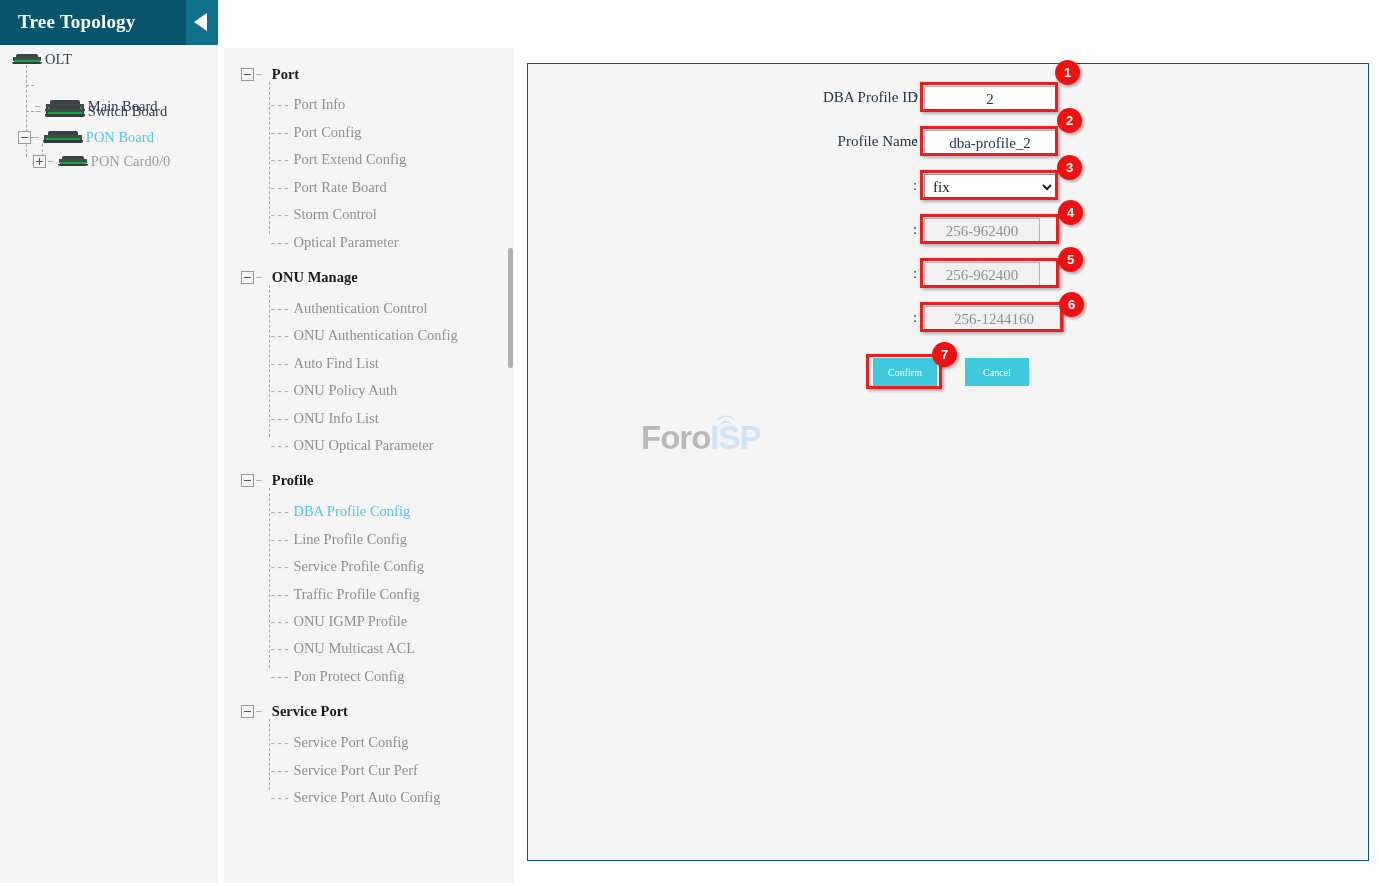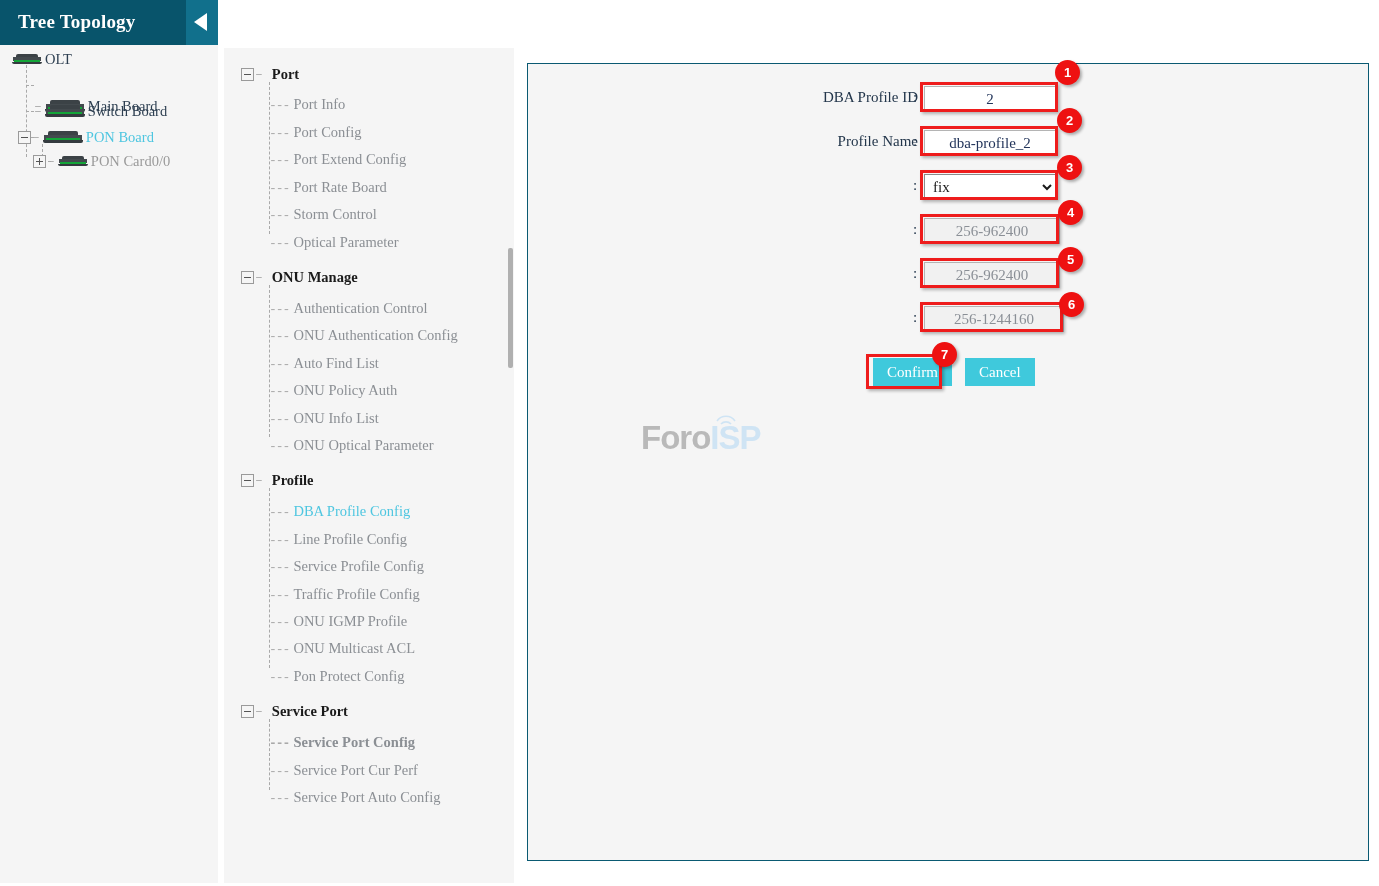--- a/index.html
+++ b/index.html
@@ -165,37 +165,37 @@
   }
   .fctl { position: absolute; left: 396px; top: 0; }
 
   .inp {
     width: 132px; height: 26px;
     border: 1px solid #b4b4b4; background: #ffffff;
     font-family: "Liberation Serif", serif; font-size: 15px;
     color: #22345a; text-align: center; padding: 0 4px;
     outline: none;
   }
-  .inp.wide { width: 136px; }
+  .inp.wide { width: 116px; }
   .inp.ro {
     background: #f1f1f1; color: #8a8f96;
   }
   .inp.ro::placeholder { color: #8a8f96; opacity: 1; }
   .sel {
     width: 132px; height: 26px;
     border: 1px solid #8a8a8a; background: #ffffff;
     font-family: "Liberation Serif", serif; font-size: 15px;
     color: #1a1a1a; padding: 0 2px 0 4px;
     outline: none;
   }
 
   .btn {
     height: 28px; min-width: 64px;
     background: #3fc9dc; color: #ffffff; border: none;
-    font-family: "Liberation Serif", serif; font-size: 15px;
+    font-family: "Liberation Serif", serif; font-size: 10px;
     cursor: pointer; padding: 0 14px;
   }
 
   
   .annot {
     position: absolute;
     border: 3px solid #ee1c1c;
     box-shadow: 2px 2px 3px rgba(0,0,0,.28);
     pointer-events: none;
   }
@@ -287,21 +287,21 @@
     <div class="navleaf" style="left:45px; top:510px;"><span class="dashes">---</span><span>Service Profile Config</span></div>
     <div class="navleaf" style="left:45px; top:538px;"><span class="dashes">---</span><span>Traffic Profile Config</span></div>
     <div class="navleaf" style="left:45px; top:565px;"><span class="dashes">---</span><span>ONU IGMP Profile</span></div>
     <div class="navleaf" style="left:45px; top:592px;"><span class="dashes">---</span><span>ONU Multicast ACL</span></div>
     <div class="navleaf" style="left:45px; top:620px;"><span class="dashes">---</span><span>Pon Protect Config</span></div>
 
     <div class="navgroup" style="left:17px; top:653px;">
       <span class="expander"></span><span class="dashes">–</span><span class="gl">Service Port</span>
     </div>
     <div class="vline" style="left:45px; top:671px; height:71px;"></div>
-    <div class="navleaf" style="left:45px; top:686px;font-weight:bold;"><span class="dashes">---</span><span>Service Port Config</span></div>
+    <div class="navleaf" style="left:45px; top:686px;"><span class="dashes">---</span><span>Service Port Config</span></div>
     <div class="navleaf" style="left:45px; top:714px;"><span class="dashes">---</span><span>Service Port Cur Perf</span></div>
     <div class="navleaf" style="left:45px; top:741px;"><span class="dashes">---</span><span>Service Port Auto Config</span></div>
 
     <div id="nav-scroll"></div>
   </div>
 
   <div id="content">
 
     <div id="watermark">
       <span id="wm-foro">Foro</span><span id="wm-isp">ISP</span>

